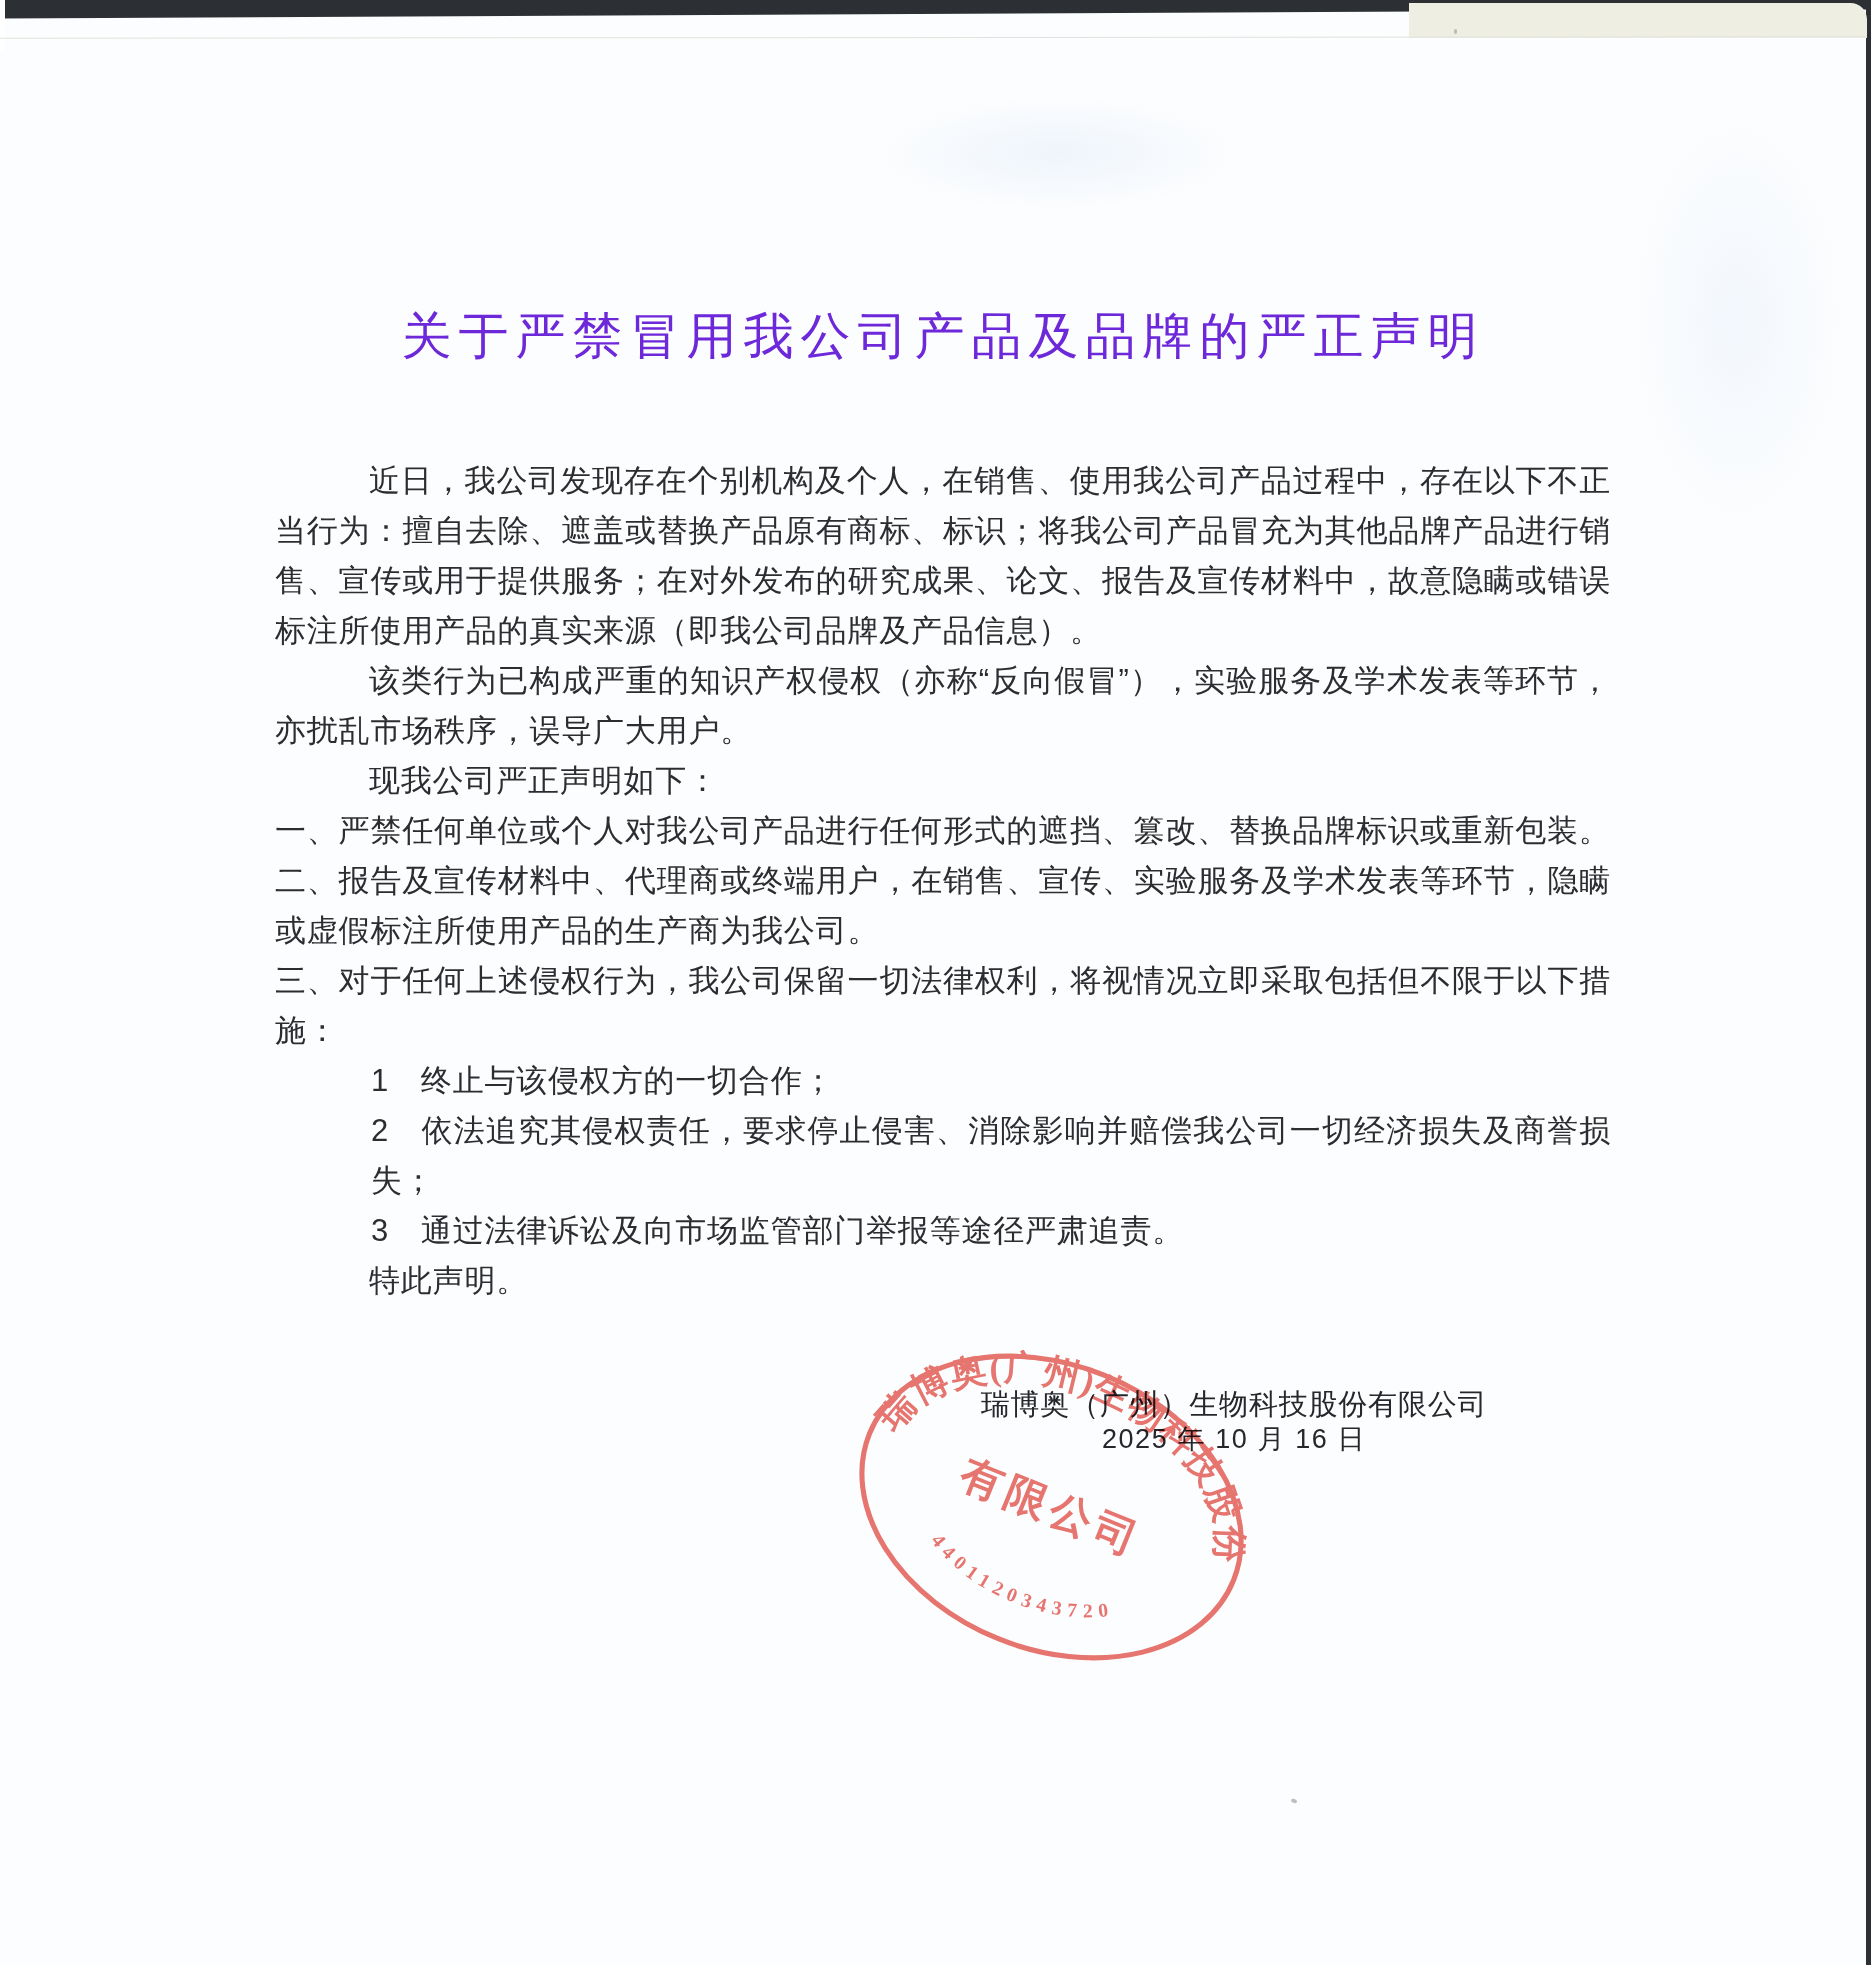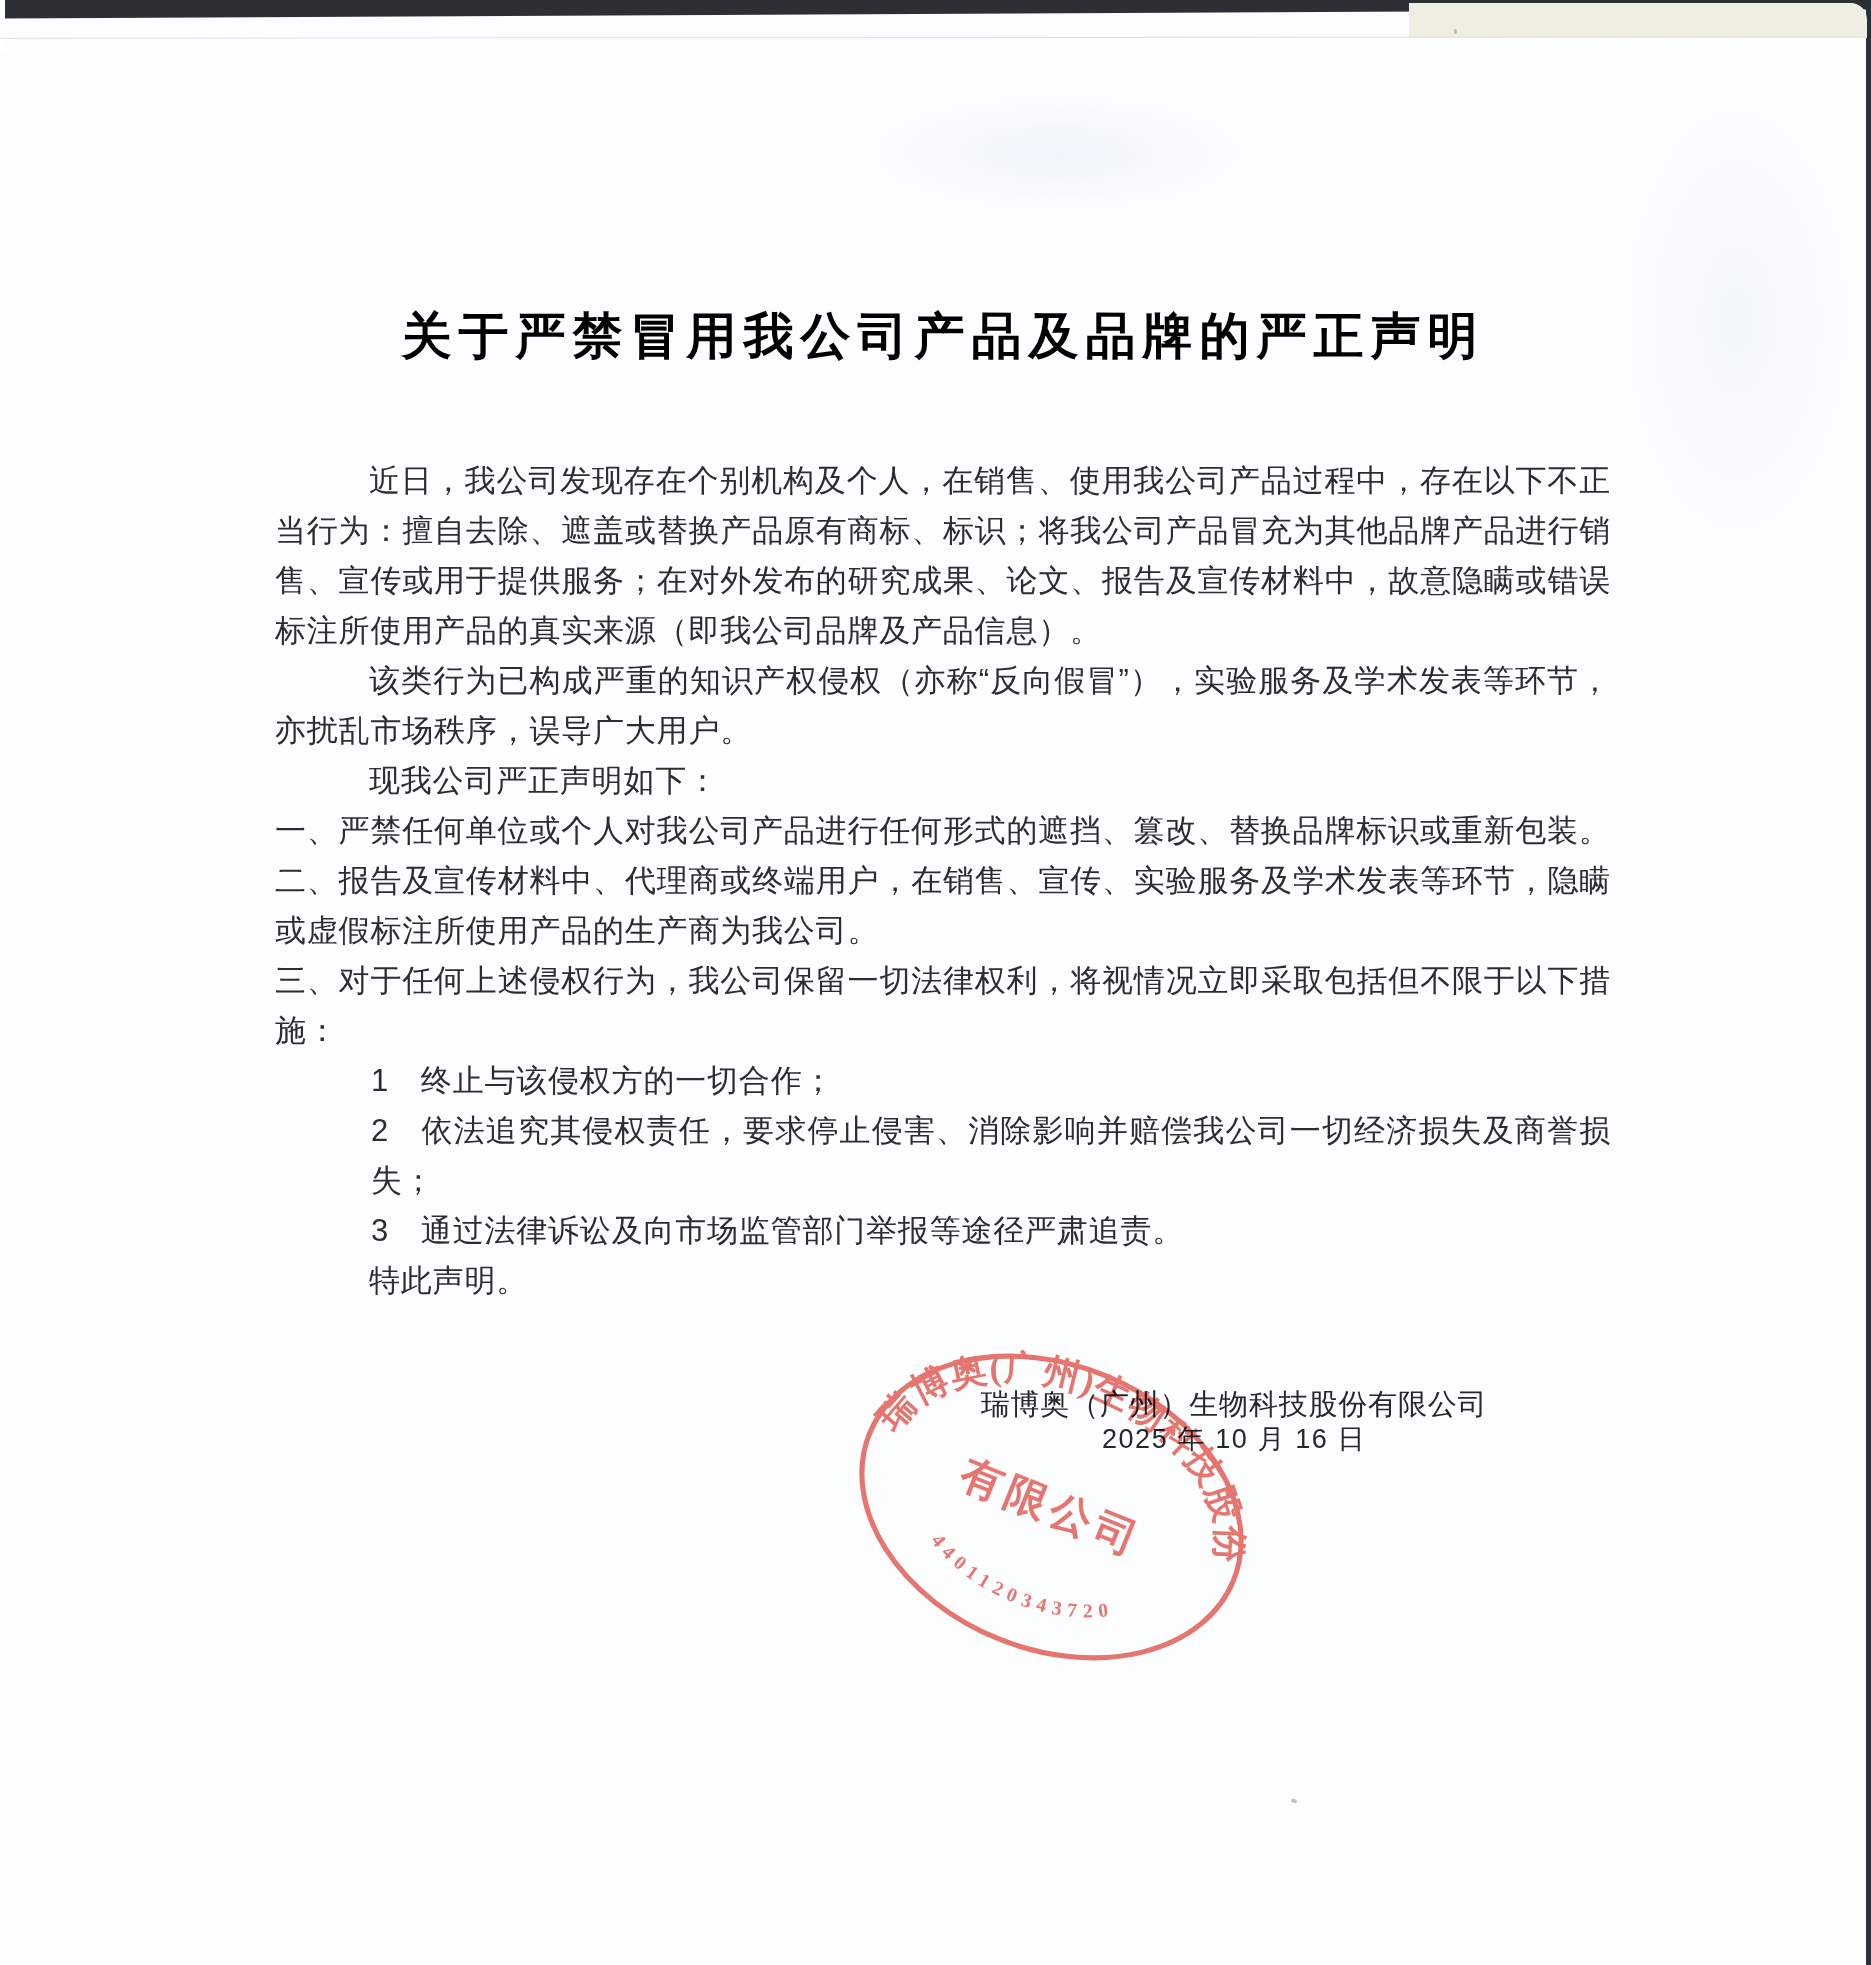--- a/index.html
+++ b/index.html
@@ -34,22 +34,22 @@
   .speck-1{left:1291px;top:1799px;width:6.3px;height:4.3px;opacity:.55;transform:rotate(24deg);}
   .speck-2{left:1454px;top:29px;width:3.1px;height:4.7px;opacity:.5;}
 
   
   .doc{
     position:absolute;left:275px;top:0;width:1336px;
     color:#2c2d31;
   }
   .doc-title{
     margin:310px 0 0 0;
-    font-size:50px;line-height:1.05;font-weight:700;letter-spacing:7px;
-    text-align:center;color:#000000;white-space:nowrap;
+    font-size:50px;line-height:1.05;font-weight:400;letter-spacing:7px;
+    text-align:center;color:#6d28d9;white-space:nowrap;
   }
   .para{
     margin:0;font-size:31px;line-height:50px;letter-spacing:0.8px;
     text-align:justify;text-justify:inter-character;font-weight:400;
   }
   .para.first{margin-top:93px;}
   .para.indent{text-indent:94px;}
   .para.listitem{padding-left:96px;}
 
   

